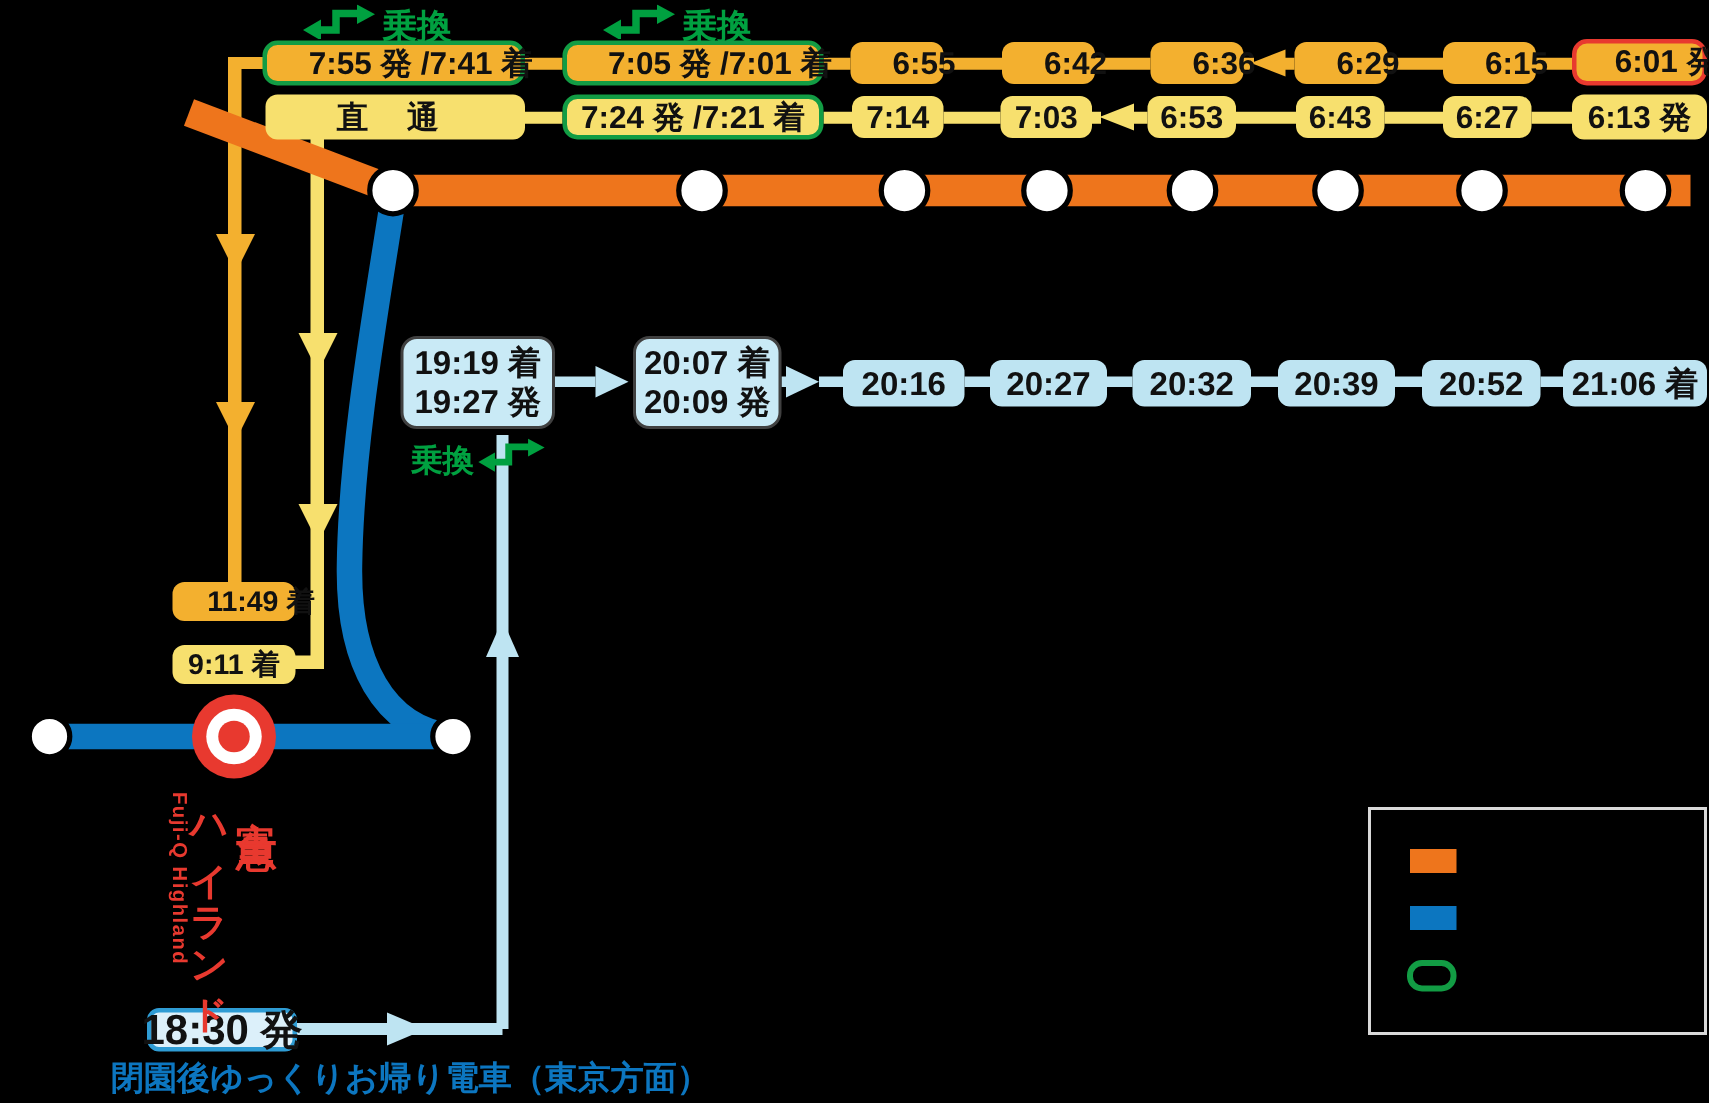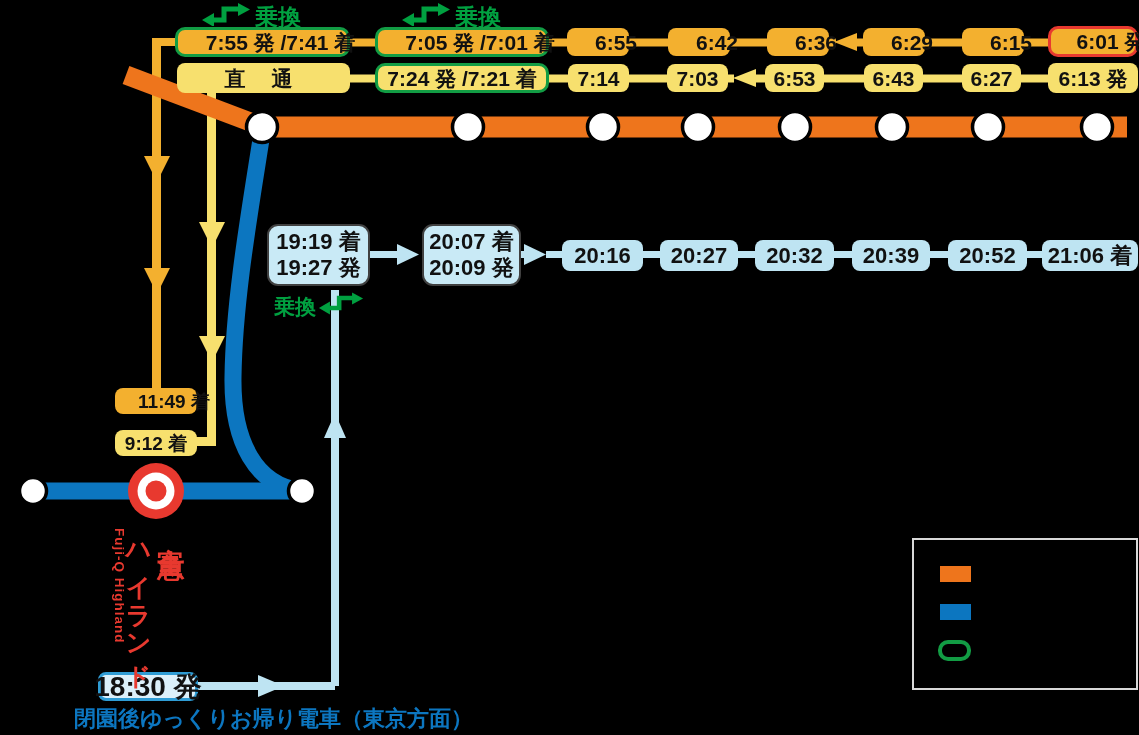--- a/index.html
+++ b/index.html
@@ -157,21 +157,21 @@
   <div class="box ly" style="left:177px;top:63px;width:173px;height:30px;letter-spacing:10px">直 通</div>
   <div class="box ly gb" style="left:375px;top:63px;width:174px;height:30px">7:24 発 /7:21 着</div>
   <div class="box ly" style="left:568px;top:64px;width:61px;height:28px">7:14</div>
   <div class="box ly" style="left:667px;top:64px;width:61px;height:28px">7:03</div>
   <div class="box ly" style="left:765px;top:64px;width:59px;height:28px">6:53</div>
   <div class="box ly" style="left:864px;top:64px;width:59px;height:28px">6:43</div>
   <div class="box ly" style="left:962px;top:64px;width:59px;height:28px">6:27</div>
   <div class="box ly" style="left:1048px;top:63px;width:90px;height:30px">6:13 発</div>
 
   <div class="box dy" style="left:115px;top:388px;width:82px;height:26px;font-size:19px">11:49 着</div>
-  <div class="box ly" style="left:115px;top:430px;width:82px;height:26px;font-size:19px">9:12 着</div>
+  <div class="box ly" style="left:115px;top:430px;width:82px;height:26px;font-size:19px">9:11 着</div>
 
   <div class="box gbb" style="left:267px;top:224px;width:103px;height:62px">
     <div>19:19 着</div>
     <div>19:27 発</div>
   </div>
   <div class="box gbb" style="left:422px;top:224px;width:99px;height:62px">
     <div>20:07 着</div>
     <div>20:09 発</div>
   </div>
   <div class="box lb" style="left:562px;top:240px;width:81px;height:31px">20:16</div>

